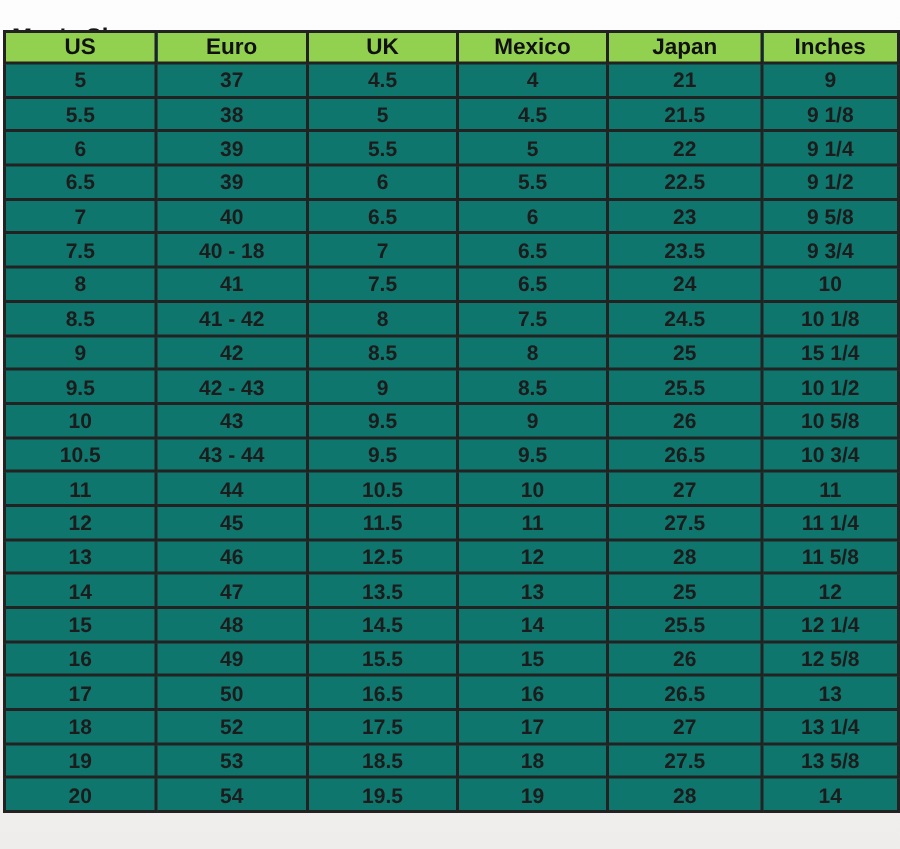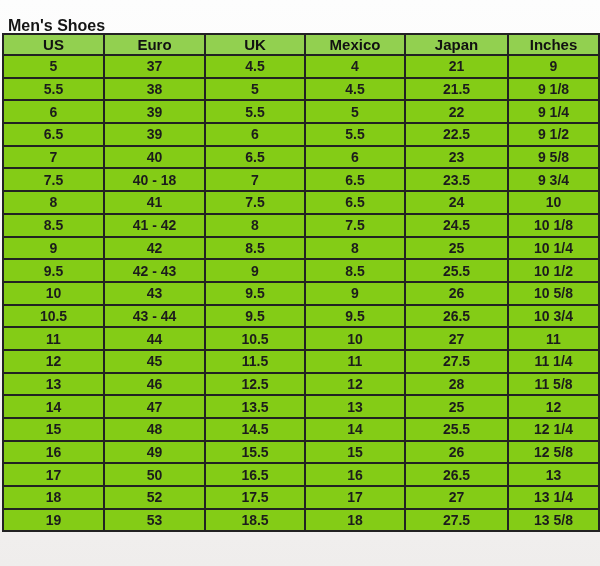--- a/index.html
+++ b/index.html
@@ -20,25 +20,25 @@
     left: 8px;
     top: 17px;
     font-size: 16px;
     font-weight: bold;
     letter-spacing: 0px;
     color: #151515;
   }
   table.size-table {
     position: absolute;
     left: 2px;
-    top: 33px;
+    top: 20px;
     width: 596px;
     border-collapse: collapse;
     table-layout: fixed;
-    background: #84cc16;
+    background: #0f766e;
     padding-left: 42px;
   }
   table.size-table th,
   table.size-table td {
     border: 2px solid #222222;
     text-align: center;
     vertical-align: middle;
     padding: 0;
     font-weight: bold;
     overflow: hidden;
@@ -149,21 +149,21 @@
         <td>7.5</td>
         <td>24.5</td>
         <td>10 1/8</td>
       </tr>
       <tr>
         <td>9</td>
         <td>42</td>
         <td>8.5</td>
         <td>8</td>
         <td>25</td>
-        <td>10 1/4</td>
+        <td>15 1/4</td>
       </tr>
       <tr>
         <td>9.5</td>
         <td>42 - 43</td>
         <td>9</td>
         <td>8.5</td>
         <td>25.5</td>
         <td>10 1/2</td>
       </tr>
       <tr>
@@ -247,14 +247,22 @@
         <td>13 1/4</td>
       </tr>
       <tr>
         <td>19</td>
         <td>53</td>
         <td>18.5</td>
         <td>18</td>
         <td>27.5</td>
         <td>13 5/8</td>
       </tr>
+      <tr>
+        <td>20</td>
+        <td>54</td>
+        <td>19.5</td>
+        <td>19</td>
+        <td>28</td>
+        <td>14</td>
+      </tr>
     </tbody>
 </table>
 
 </body></html>

